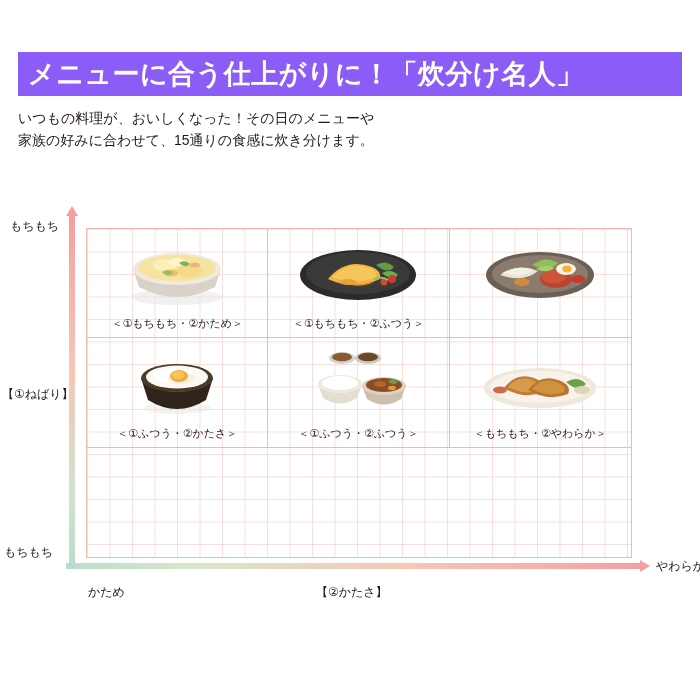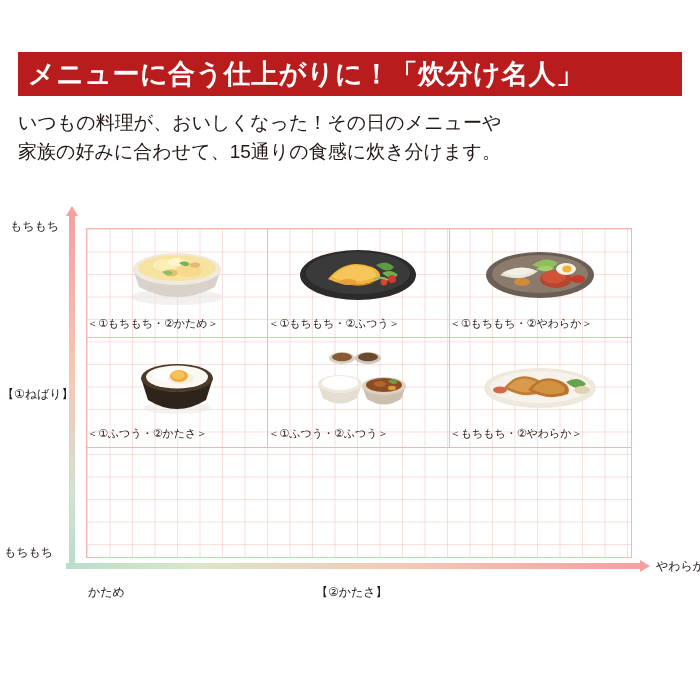--- a/index.html
+++ b/index.html
@@ -21,42 +21,42 @@
     box-sizing: border-box;
   }
 
   
   .title-band {
     position: absolute;
     left: 18px;
     top: 52px;
     width: 664px;
     height: 44px;
-    background: #b91c1c;
+    background: #8b5cf6;
     display: flex;
     align-items: center;
     box-sizing: border-box;
     padding-left: 10px;
   }
   .title-band .title-text {
     color: #ffffff;
     font-size: 27px;
     font-weight: bold;
     letter-spacing: 0.5px;
     line-height: 1;
     white-space: nowrap;
   }
 
   
   .lead {
     position: absolute;
     left: 18px;
     top: 108px;
     width: 664px;
-    font-size: 19px;
+    font-size: 14px;
     line-height: 1.55;
     color: #231815;
     letter-spacing: 0px;
   }
   .lead div { white-space: nowrap; }
 
   
   .matrix-wrap {
     position: absolute;
     left: 0;
@@ -149,21 +149,21 @@
     background-size: 22.5px 22.5px;
     background-position: 0 0;
   }
   .cell {
     position: relative;
     border-right: 1px solid #f0b9b0;
     border-bottom: 1px solid #f0b9b0;
     box-sizing: border-box;
     display: flex;
     flex-direction: column;
-    align-items: flex-start;
+    align-items: center;
     justify-content: flex-end;
     padding-bottom: 4px;
   }
   .cell:nth-child(3n) { border-right: none; }
   .cell:nth-child(n+7) { border-bottom: none; }
 
   .cell .photo {
     position: absolute;
     left: 50%;
     top: 6px;
@@ -266,21 +266,20 @@
             <path d="M62 30 q14 -10 26 -2 q-8 10 -26 2z" fill="#8fbf5a"></path>
             <path d="M66 34 q10 -6 18 -1 q-6 6 -18 1z" fill="#a4cf6d"></path>
             <ellipse cx="86" cy="44" rx="16" ry="9" fill="#b8452f"></ellipse>
             <ellipse cx="84" cy="42" rx="12" ry="6.5" fill="#cf5437"></ellipse>
             <ellipse cx="96" cy="34" rx="10" ry="6" fill="#f6f2e6"></ellipse>
             <ellipse cx="97" cy="34" rx="4.6" ry="3.4" fill="#f2b236"></ellipse>
             <ellipse cx="108" cy="44" rx="7" ry="4" fill="#c23b2c"></ellipse>
             <ellipse cx="52" cy="47" rx="8" ry="4" fill="#cf8a3c"></ellipse>
           </svg>
         </div>
-        <div class="caption">＜①もちもち・②やわらか＞</div>
       </div>
 
       <div class="cell">
         <div class="photo">
           <svg viewBox="0 0 140 74">
             <ellipse cx="70" cy="64" rx="34" ry="6" fill="#e8e8e8" opacity=".5"></ellipse>
             <path d="M34 34 q36 28 72 0 l-7 22 q-29 18 -58 0 z" fill="#2e2419"></path>
             <ellipse cx="70" cy="34" rx="36" ry="14" fill="#4a3a28"></ellipse>
             <ellipse cx="70" cy="33" rx="31" ry="11.5" fill="#fbf9f2"></ellipse>
             <ellipse cx="66" cy="31" rx="20" ry="7" fill="#ffffff"></ellipse>

